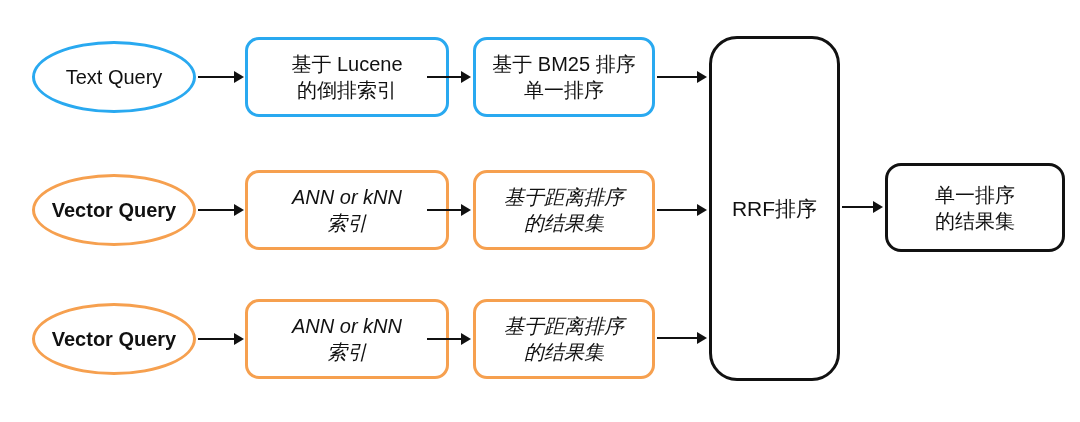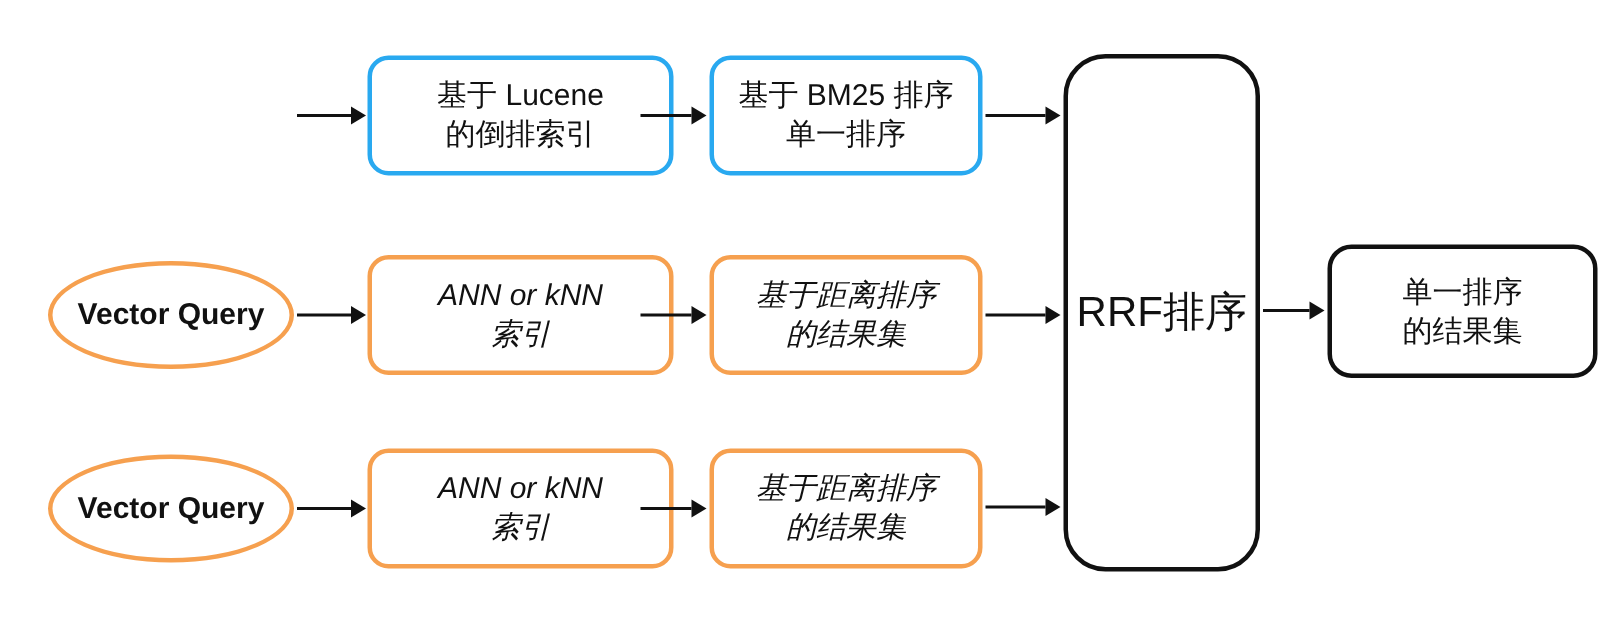--- a/index.html
+++ b/index.html
@@ -39,21 +39,21 @@
     width:204px;height:80px;
     border:3px solid var(--blue);
     border-radius:14px;
   }
   .rbox.orange{border-color:var(--orange);font-style:italic;}
   .rbox.col2{width:182px;}
   .rrf{
     width:131px;height:345px;
     border:3px solid var(--line);
     border-radius:28px;
-    font-size:28px;
+    font-size:21px;
   }
   .outbox{
     width:180px;height:89px;
     border:3px solid var(--line);
     border-radius:16px;
   }
   .arrow{
     position:absolute;
     height:2px;
     background:var(--line);
@@ -66,20 +66,21 @@
     border-left:10px solid var(--line);
     border-top:6px solid transparent;
     border-bottom:6px solid transparent;
   }
 </style>
 </head>
 <body>
 
 <div class="canvas">
 
+  <div class="node ellipse" style="left:32px;top:41px;">Text Query</div>
   <div class="arrow" style="left:198px;top:76px;width:36px;"></div>
   <div class="node rbox" style="left:245px;top:37px;">基于 Lucene
 的倒排索引</div>
   <div class="arrow" style="left:427px;top:76px;width:34px;"></div>
   <div class="node rbox col2" style="left:473px;top:37px;">基于 BM25 排序
 单一排序</div>
   <div class="arrow" style="left:657px;top:76px;width:40px;"></div>
 
   <div class="node ellipse orange" style="left:32px;top:174px;">Vector Query</div>
   <div class="arrow" style="left:198px;top:209px;width:36px;"></div>

